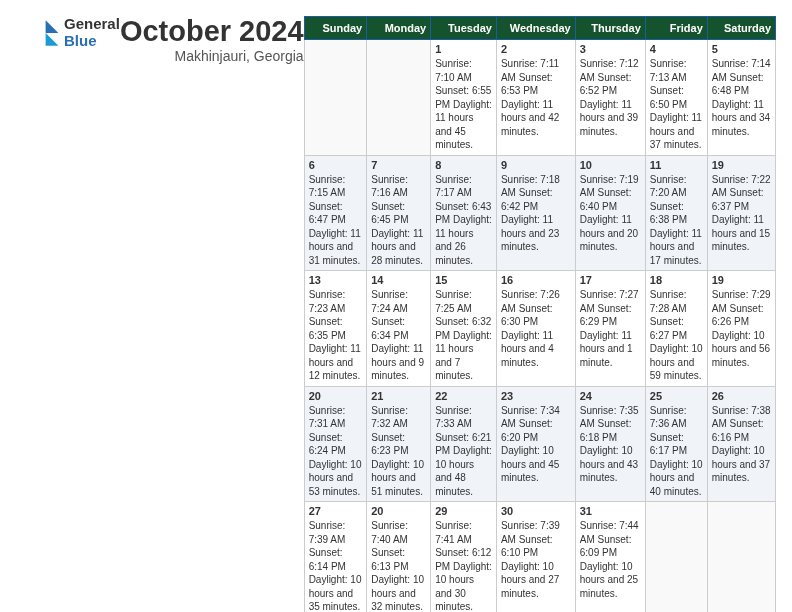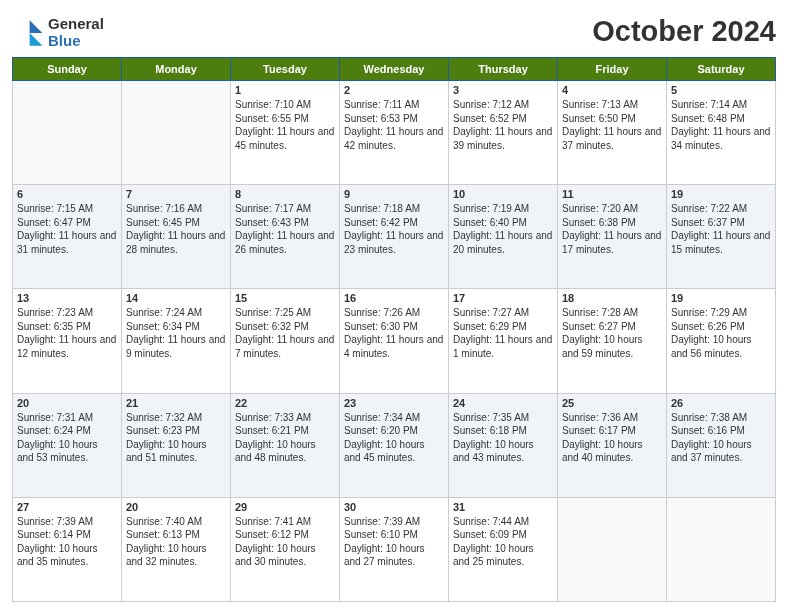--- a/index.html
+++ b/index.html
@@ -6,23 +6,22 @@
     body {
       font-family: Arial, sans-serif;
       background: #fff;
       width: 792px;
       height: 612px;
       overflow: hidden;
     }
     .page {
       width: 792px;
       height: 612px;
-      padding: 16px 16px 10px 12px;
+      padding: 16px 16px 10px 28px;
       display: flex;
-      flex-direction: column;
     }
     .header {
       display: flex;
       justify-content: space-between;
       align-items: flex-start;
       margin-bottom: 8px;
     }
     .logo {
       display: flex;
       align-items: center;
@@ -60,26 +59,26 @@
       font-size: 14px;
       color: #555;
     }
     .calendar {
       width: 100%;
       border-collapse: collapse;
       flex: 1;
       font-size: 9.5px;
     }
     .calendar thead th {
-      background: #4d7c0f;
+      background: #14532d;
       color: #fff;
       font-size: 11px;
       font-weight: bold;
       padding: 5px 4px;
-      text-align: center;
+      text-align: right;
       border: 1px solid #1a5ea0;
     }
     .calendar tbody td {
       border: 1px solid #ccc;
       vertical-align: top;
       padding: 3px 4px;
       width: 108px;
       min-height: 70px;
       background: #fff;
     }
@@ -112,20 +111,21 @@
         <polygon points="22,4 38,20 22,20" fill="#2a6eb5"></polygon>
         <polygon points="22,20 38,36 22,36" fill="#1a9ad7"></polygon>
       </svg>
       <div class="logo-text">
         <span class="logo-general">General</span>
         <span class="logo-blue">Blue</span>
       </div>
     </div>
     <div class="title-block">
       <div class="title-month">October 2024</div>
+      <div class="title-location">Makhinjauri, Georgia</div>
     </div>
   </div>
 
   <table class="calendar">
     <thead>
       <tr>
       <th>Sunday</th>
           <th>Monday</th>
           <th>Tuesday</th>
           <th>Wednesday</th>

